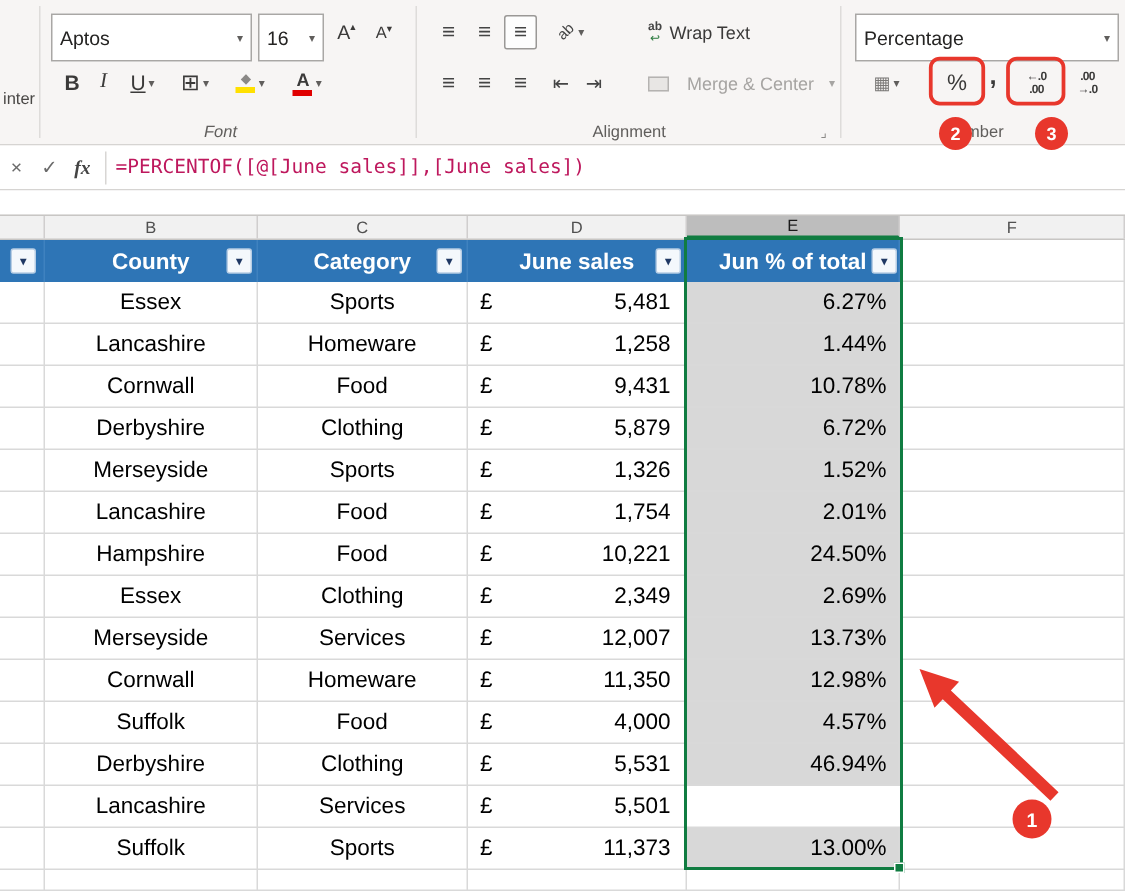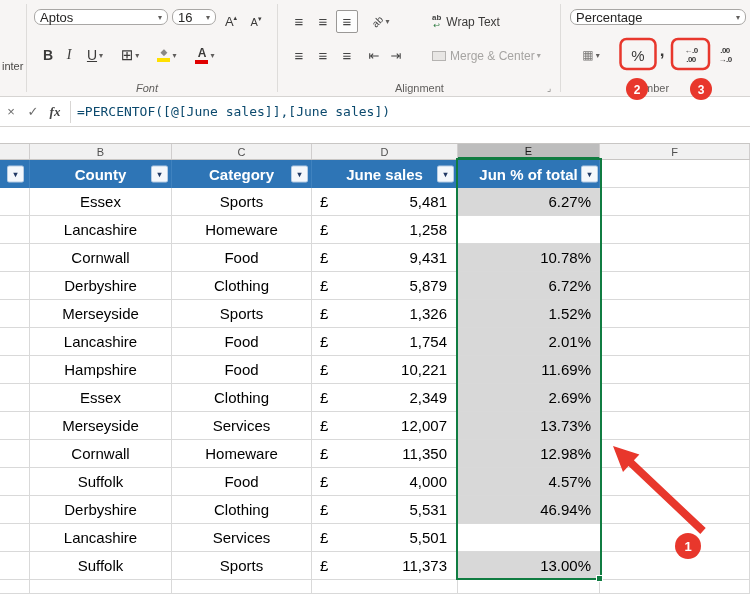--- a/index.html
+++ b/index.html
@@ -13,46 +13,46 @@
   }
   
   .ribbon {
     position: absolute; top:0; left:0; right:0; height:97px;
     background:#f7f5f4; border-bottom:1px solid #d6d4d2;
   }
   .gsep { position:absolute; top:4px; bottom:4px; width:1px; background:#dedcda; }
   .glabel { position:absolute; font-size:11px; color:#605e5c; }
   .launcher { position:absolute; font-size:9px; color:#8a8886; }
   .combo {
-    position:absolute; background:#fff; border:1px solid #a9a7a5; border-radius:7px;
-    display:flex; align-items:center; font-size:13px; color:#252423; padding:0 5px; height:16px;gap:8px;
+    position:absolute; background:#fff; border:1px solid #a9a7a5; border-radius:0;
+    display:flex; align-items:center; font-size:13px; color:#252423; padding:0 5px; height:32px;gap:8px;
   }
   .combo .arrow { margin-left:auto; font-size:8px; color:#605e5c; padding-left:4px; }
   .rbtn {
     position:absolute; display:flex; align-items:center; justify-content:center;
     color:#3b3a39; border-radius:2px; cursor:default;
   }
   .rbtn .arrow { font-size:8px; color:#605e5c; margin-left:2px; }
   .active-box { border:1px solid #9a9896; background:#fdfdfd; }
   .stack { display:flex; flex-direction:column; align-items:center; line-height:1; }
   .colorbar { width:13px; height:4px; margin-top:1px; }
   .lines-ico { font-size:15px; line-height:1; color:#444; }
   .decbtn { flex-direction:column; font-size:8px; line-height:9px; font-weight:bold; letter-spacing:-0.5px; }
   .merge-ico { display:inline-block; width:14px; height:10px; border:1px solid #b5b3b1; background:#e8e6e4; margin-right:4px; }
-  .grayed { color:#a6a4a2; }
+  .grayed { color:#a6a4a2;gap:8px; }
   .partial-clip { position:absolute; left:2px; top:60px; font-size:11px; color:#4a4846; }
   
   .fbar {
     position:absolute; top:97px; left:0; right:0; height:30px;
     background:#ffffff; border-bottom:1px solid #d6d4d2; display:flex; align-items:center;
   }
   .fbar .fico { width:22px; text-align:center; font-size:13px; color:#6a6a6a; }
   .fbar .fx { font-family:"Liberation Serif", serif; font-style:italic; font-weight:bold; color:#444; }
   .fbar .vsep { width:1px; height:22px; background:#d8d6d4; margin:0 6px 0 4px; }
-  .formula-text { font-family:"DejaVu Sans Mono", monospace; font-size:13px; color:#0c4a6e; white-space:pre; }
+  .formula-text { font-family:"DejaVu Sans Mono", monospace; font-size:13px; color:#be185d; white-space:pre; }
   
   .sheet { position:absolute; top:127px; left:0; right:0; bottom:0; background:#fff; }
   .colheads {
     position:absolute; top:16px; left:0; right:0; height:17px; display:flex;
     background:#f1f1f1; border-top:1px solid #c8c6c4; border-bottom:1px solid #c8c6c4;
   }
   .ch { border-right:1px solid #d0cece; display:flex; align-items:center; justify-content:center;
         font-size:11px; color:#505050; }
   .ch.selcol { background:#bdbdbd; border-bottom:2px solid #107C41; color:#1a1a1a; }
   .wa{width:30px;} .wb{width:142px;} .wc{width:140px;} .wd{width:146px;} .we{width:142px;} .wf{flex:1;}
@@ -278,20 +278,21 @@
       <div class="td wf"></div>
     </div>
     <div class="r">
       <div class="td wa ca"></div>
       <div class="td wb cb">Lancashire</div>
       <div class="td wc cc">Homeware</div>
       <div class="td wd cd">
           <span class="cur">£</span>
           <span>1,258</span>
         </div>
+      <div class="td we ce">1.44%</div>
       <div class="td wf"></div>
     </div>
     <div class="r">
       <div class="td wa ca"></div>
       <div class="td wb cb">Cornwall</div>
       <div class="td wc cc">Food</div>
       <div class="td wd cd">
           <span class="cur">£</span>
           <span>9,431</span>
         </div>
@@ -332,21 +333,21 @@
       <div class="td wf"></div>
     </div>
     <div class="r">
       <div class="td wa ca"></div>
       <div class="td wb cb">Hampshire</div>
       <div class="td wc cc">Food</div>
       <div class="td wd cd">
           <span class="cur">£</span>
           <span>10,221</span>
         </div>
-      <div class="td we ce">11.69%</div>
+      <div class="td we ce">24.50%</div>
       <div class="td wf"></div>
     </div>
     <div class="r">
       <div class="td wa ca"></div>
       <div class="td wb cb">Essex</div>
       <div class="td wc cc">Clothing</div>
       <div class="td wd cd">
           <span class="cur">£</span>
           <span>2,349</span>
         </div>

